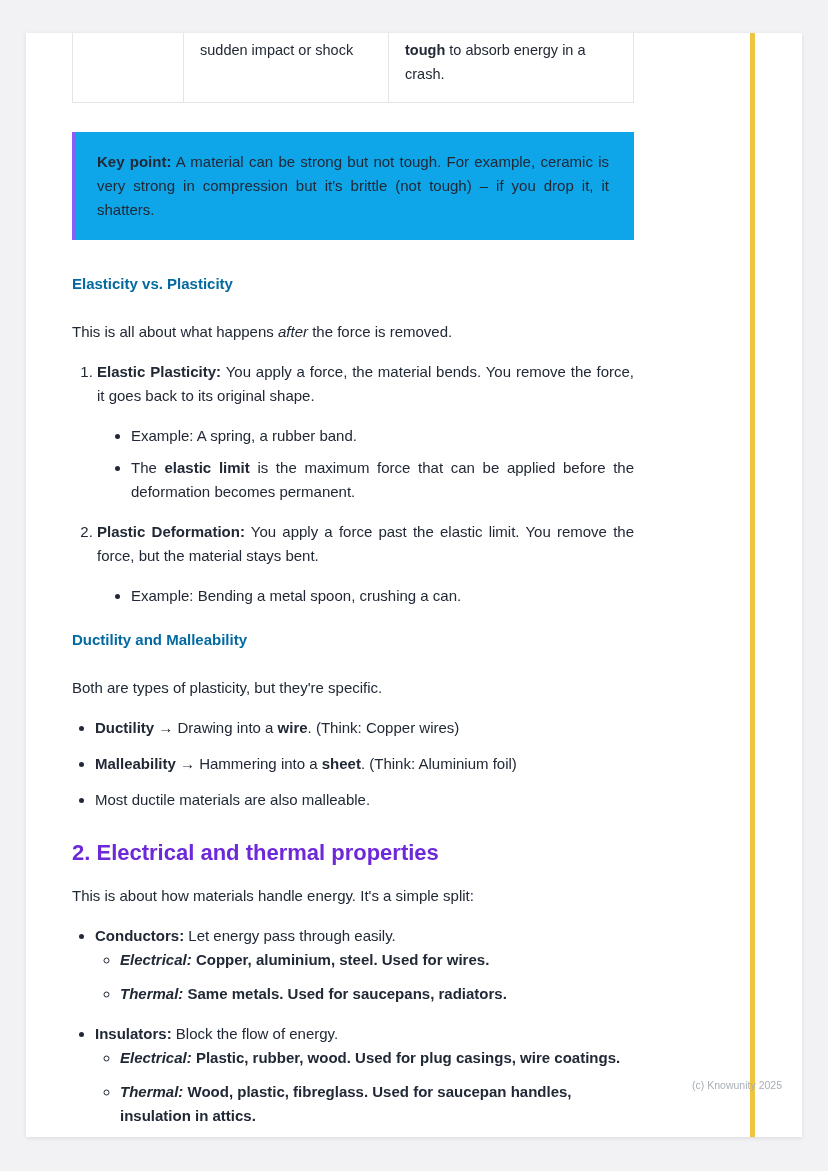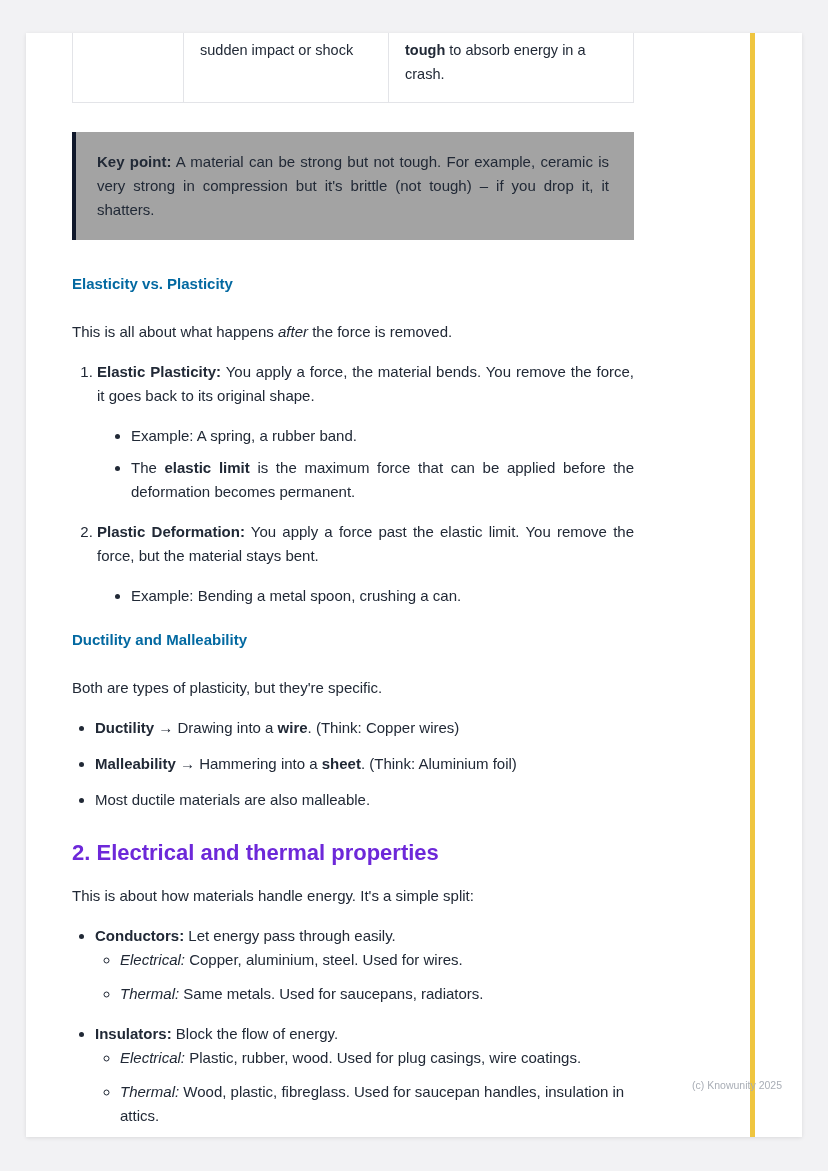--- a/index.html
+++ b/index.html
@@ -57,22 +57,22 @@
     border-left: 1px solid #e3e4e8;
     padding: 5px 13px 0 16px;
   }
   .table-frag .cell:last-child { border-right: 1px solid #e3e4e8; }
   .cell.c0 { width: 111px; }
   .cell.c1 { width: 205px; }
   .cell.c2 { width: 246px; }
 
   
   .callout {
-    background: #a3a3a3;
-    border-left: 4px solid #0f172a;
+    background: #0ea5e9;
+    border-left: 4px solid #8b5cf6;
     padding: 18px 25px 18px 21px;
     margin-bottom: 32px;
     text-align: justify;
   }
 
   h3 { font-size: 15px; color: #0369a1; margin-bottom: 24px; font-weight: bold; }
   h2.section { font-size: 22px; line-height: 26px; color: #6d28d9; font-weight: bold; margin-bottom: 18px; }
   p.para { margin-bottom: 16px; }
   .just { text-align: justify; }
 
@@ -84,21 +84,21 @@
   ol.numbered ul li { margin-bottom: 8px; }
   ol.numbered ul li:last-child { margin-bottom: 0; }
 
   ul.flat { list-style: disc; padding-left: 23px; margin-bottom: 28px; }
   ul.flat > li { margin-bottom: 12px; }
   ul.flat > li:last-child { margin-bottom: 0; }
 
   ul.split { list-style: disc; padding-left: 23px; margin-bottom: 0; }
   ul.split > li { margin-bottom: 16px; }
   ul.split > li:last-child { margin-bottom: 0; }
-  ul.split ul { list-style: circle; padding-left: 25px; margin: 0; }
+  ul.split ul { list-style: circle; padding-left: 25px; margin: 0; font-weight: bold; }
   ul.split ul li { margin-bottom: 10px; }
   ul.split ul li:last-child { margin-bottom: 0; }
 </style>
 </head>
 <body>
 
 <div class="card">
 
   <div class="accent-line"></div>
 

